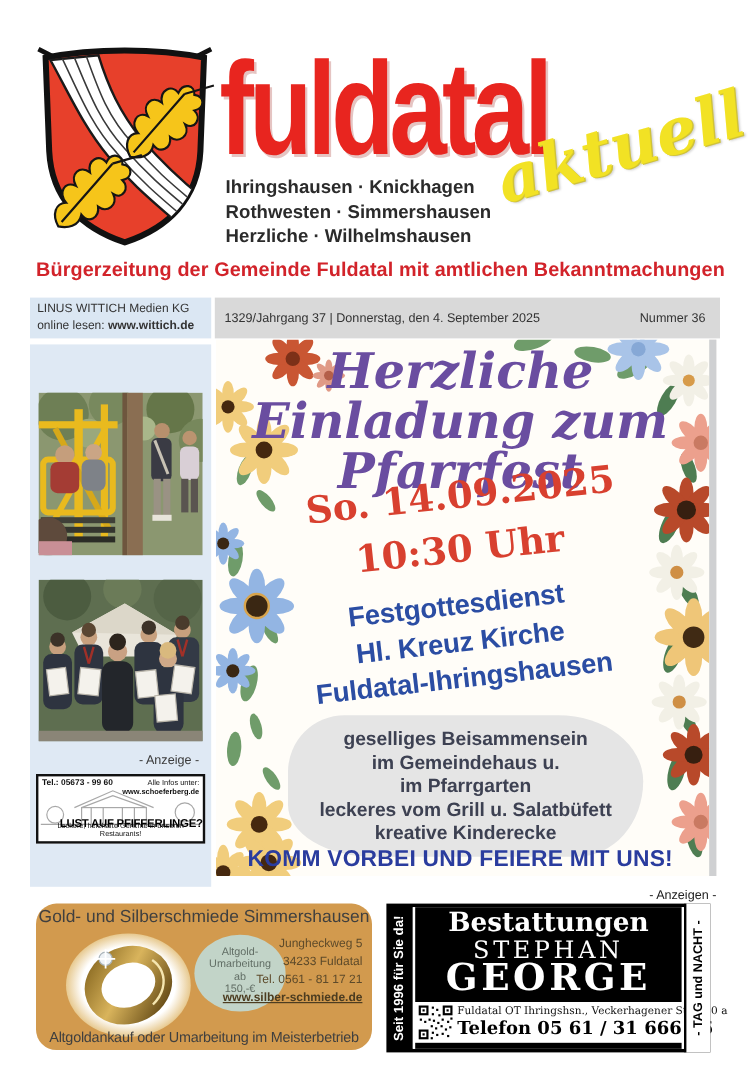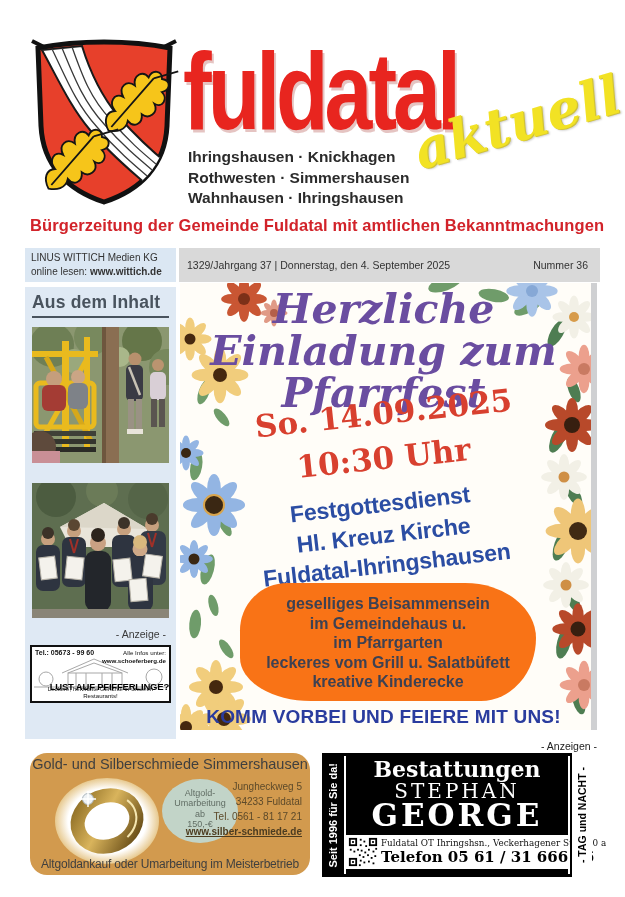--- a/index.html
+++ b/index.html
@@ -53,21 +53,21 @@
   .garland{position:absolute;left:0;top:0;width:100%;height:100%;}
   .p-abs{position:absolute;left:0;right:4px;text-align:center;}
   .p-head{top:6px;font-family:"DejaVu Serif",serif;font-style:italic;font-weight:bold;
           font-size:41px;line-height:1.02;color:#6a4da0;}
   .p-date{top:112px;font-family:"DejaVu Serif",serif;font-weight:bold;font-size:31px;
           color:#d8402f;transform:rotate(-6deg);}
   .p-time{top:157px;font-family:"DejaVu Serif",serif;font-weight:bold;font-size:31px;
           color:#d8402f;transform:rotate(-6deg);}
   .p-serv{top:206px;color:#2b4da3;font-weight:800;font-size:23px;line-height:1.33;
           transform:rotate(-6.5deg);letter-spacing:-.2px;}
-  .p-blob{position:absolute;left:60px;top:300px;width:296px;height:118px;background:#f97316;
+  .p-blob{position:absolute;left:60px;top:313px;width:296px;height:118px;background:#e5e5e5;
           border-radius:60px 90px 70px 90px/60px 70px 80px 55px;padding-top:11px;
           box-sizing:border-box;text-align:center;font-weight:bold;font-size:16px;
           line-height:1.22;color:#3d4152;}
   .p-cta{top:423px;font-weight:800;font-size:19px;color:#2a3c9e;letter-spacing:.2px;}
 
   
   .anz2{position:absolute;right:28px;top:740px;font-size:10.5px;color:#222;}
   .gold{position:absolute;left:30px;top:753px;width:280px;height:122px;background:#d29a4e;border-radius:17px;}
   .gd-title{position:absolute;left:0;right:0;top:3px;text-align:center;font-size:14.5px;
             color:#3f3f3f;white-space:nowrap;}
@@ -129,39 +129,38 @@
     <use href="#oakleaf" transform="translate(106,64) rotate(38) scale(1.15)"></use>
     <use href="#oakleaf" transform="translate(46,122) rotate(38) scale(1.15)"></use>
   </svg>
 
   <div class="logo-word">fuldatal</div>
   <div class="aktuell">aktuell</div>
 
   <div class="towns">
     <div>Ihringshausen · Knickhagen</div>
     <div>Rothwesten · Simmershausen</div>
-    <div>Wahnhausen · Ihringshausen</div>
+    <div>Herzliche · Wilhelmshausen</div>
   </div>
 
   <div class="tagline">Bürgerzeitung der Gemeinde Fuldatal mit amtlichen Bekanntmachungen</div>
 
   <div class="pubbox">
     <div>LINUS WITTICH Medien KG</div>
     <div>
       <span>online lesen:</span>
       <span class="b">www.wittich.de</span>
     </div>
   </div>
   <div class="issuebar">
     <span>1329/Jahrgang 37  |  Donnerstag, den 4. September 2025</span>
     <span>Nummer 36</span>
   </div>
 
   <div class="sidebar">
-    <div class="sb-title">Aus dem Inhalt</div>
 
     <div class="photo p1">
       <svg viewBox="0 0 137 136" width="137" height="136" xmlns="http://www.w3.org/2000/svg">
         <rect width="137" height="136" fill="#8b9770"></rect>
         <circle cx="20" cy="18" r="22" fill="#6e7f55"></circle>
           <circle cx="60" cy="10" r="18" fill="#78895e"></circle>
         <circle cx="110" cy="14" r="20" fill="#657649"></circle>
           <circle cx="135" cy="40" r="18" fill="#77885c"></circle>
         <circle cx="42" cy="34" r="12" fill="#9aa87c"></circle>
           <circle cx="88" cy="30" r="10" fill="#a9b78a"></circle>

